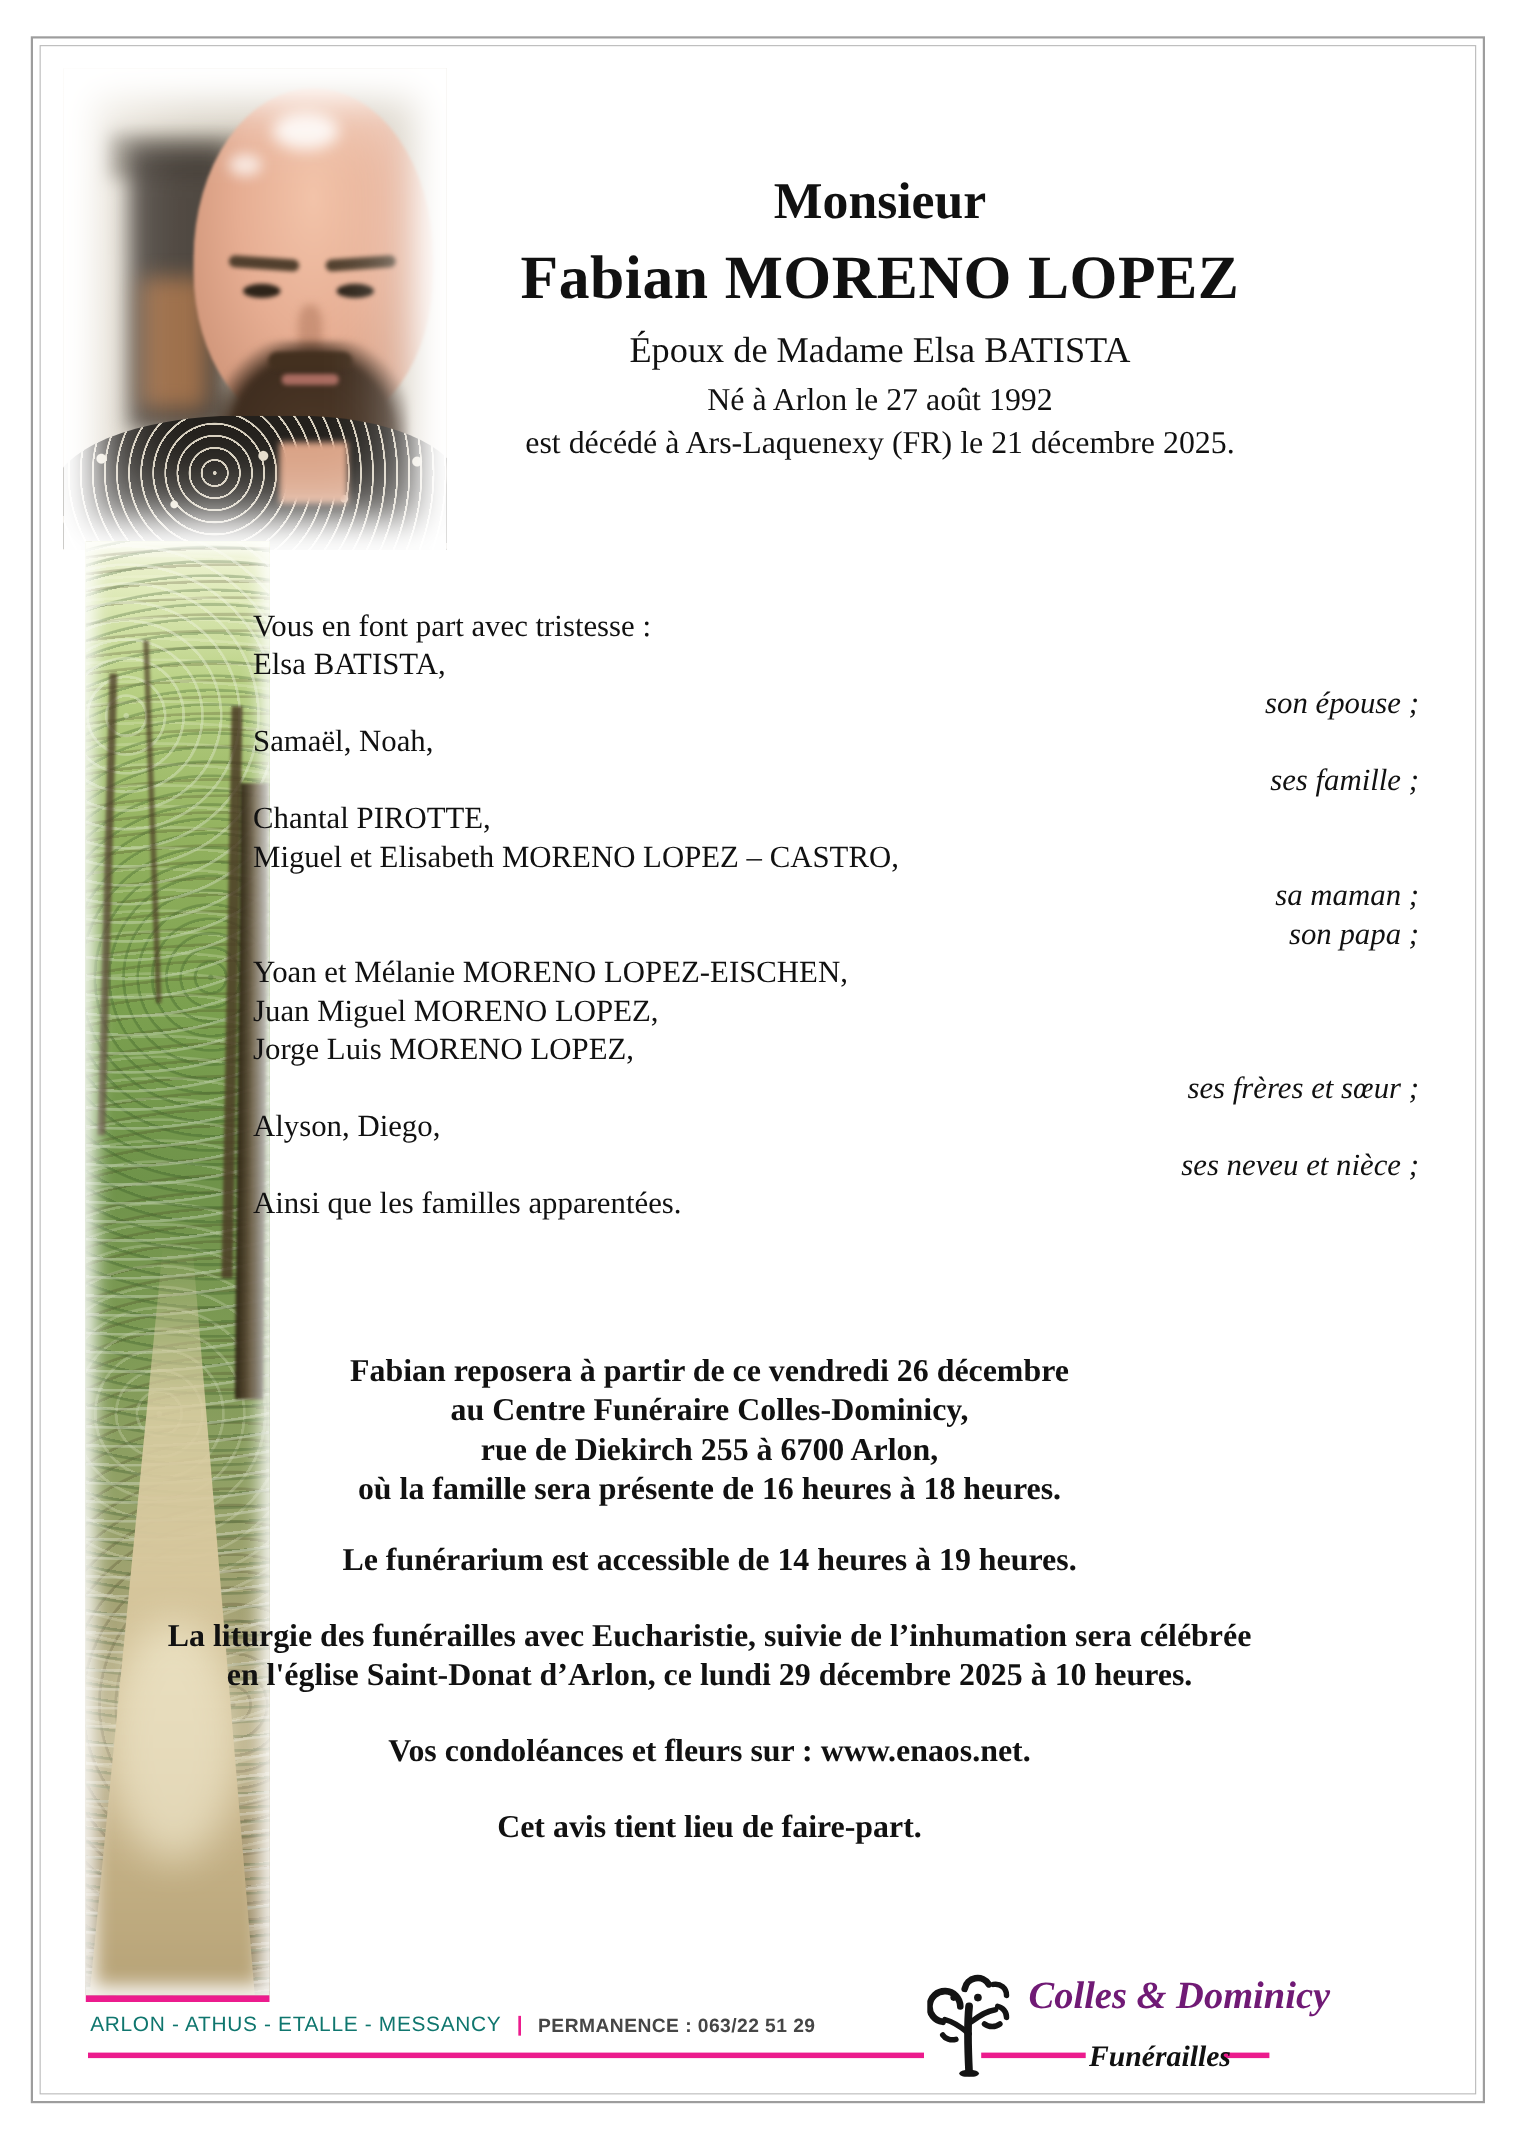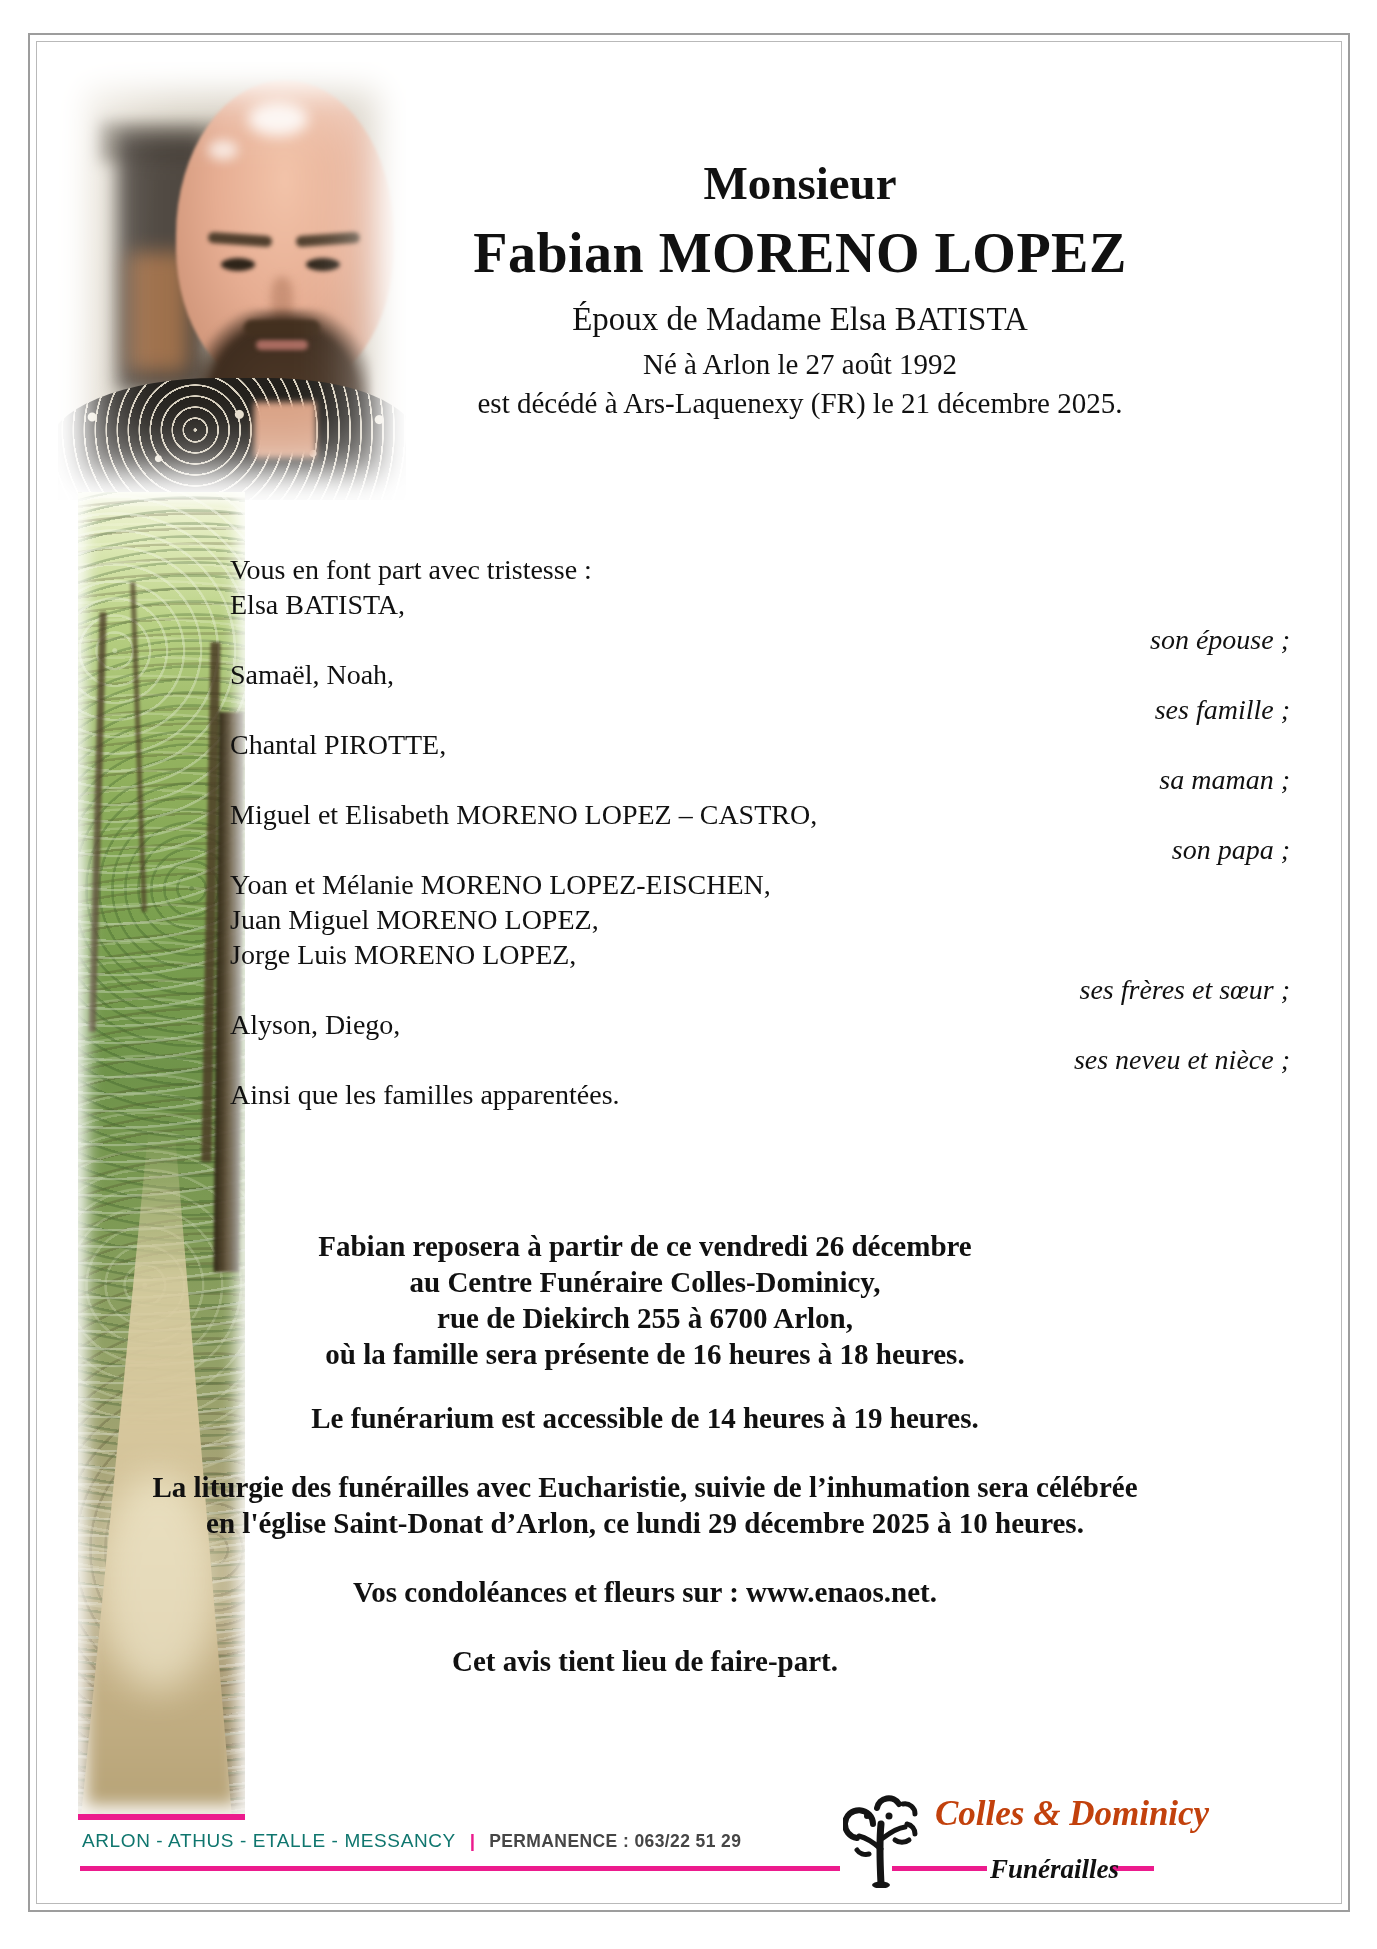--- a/index.html
+++ b/index.html
@@ -81,21 +81,21 @@
   
   .footer-cities{position:absolute;left:82px;top:1830px;display:flex;align-items:center;gap:14px;
     font-family:"Liberation Sans","DejaVu Sans",sans-serif;}
   .f-cities{font-size:19px;color:#0f766e;letter-spacing:.6px;}
   .f-sep{font-size:19px;font-weight:700;}
   .f-perm{font-size:17.5px;color:#464646;font-weight:700;letter-spacing:.4px;}
   .f-line{position:absolute;height:5px;top:1866px;}
   .f-line.seg1{left:80px;width:760px;}
   .f-line.seg2{left:892px;width:95px;}
   .f-line.dash{left:1112px;width:42px;}
-  .brand{position:absolute;left:935px;top:1796px;width:230px;text-align:center;color:#c2410c;}
+  .brand{position:absolute;left:935px;top:1796px;width:230px;text-align:center;color:#701a75;}
   .brand-name{font-size:35px;font-weight:700;font-style:italic;line-height:1.0;white-space:nowrap;}
   .brand-sub{position:absolute;left:990px;top:1854px;width:120px;text-align:center;font-size:27px;font-weight:700;font-style:italic;white-space:nowrap;}
   .tree{position:absolute;left:843px;top:1794px;width:80px;height:94px;}
 </style>
 </head>
 <body>
 
 <div class="page">
 
   <div class="frame-outer">
@@ -142,22 +142,22 @@
     <div class="h-death">est décédé à Ars-Laquenexy (FR) le 21 décembre 2025.</div>
   </div>
 
   <div class="body-block">
     <div class="bl">Vous en font part avec tristesse :</div>
     <div class="bl">Elsa BATISTA,</div>
     <div class="bl rel">son épouse ;</div>
     <div class="bl">Samaël, Noah,</div>
     <div class="bl rel">ses famille ;</div>
     <div class="bl">Chantal PIROTTE,</div>
+    <div class="bl">Miguel et Elisabeth MORENO LOPEZ – CASTRO,</div>
     <div class="bl rel">sa maman ;</div>
-    <div class="bl">Miguel et Elisabeth MORENO LOPEZ – CASTRO,</div>
     <div class="bl rel">son papa ;</div>
     <div class="bl">Yoan et Mélanie MORENO LOPEZ-EISCHEN,</div>
     <div class="bl">Juan Miguel MORENO LOPEZ,</div>
     <div class="bl">Jorge Luis MORENO LOPEZ,</div>
     <div class="bl rel">ses frères et sœur ;</div>
     <div class="bl">Alyson, Diego,</div>
     <div class="bl rel">ses neveu et nièce ;</div>
     <div class="bl">Ainsi que les familles apparentées.</div>
   </div>
 

